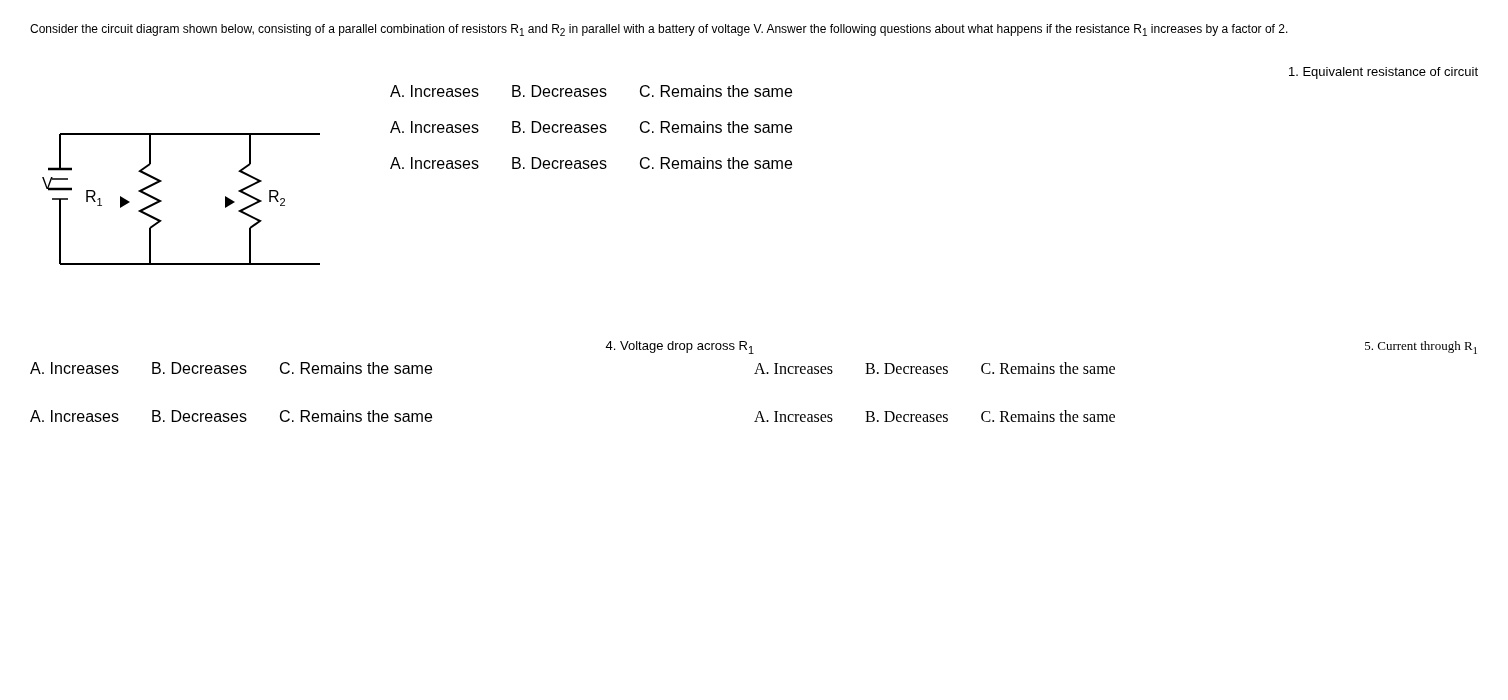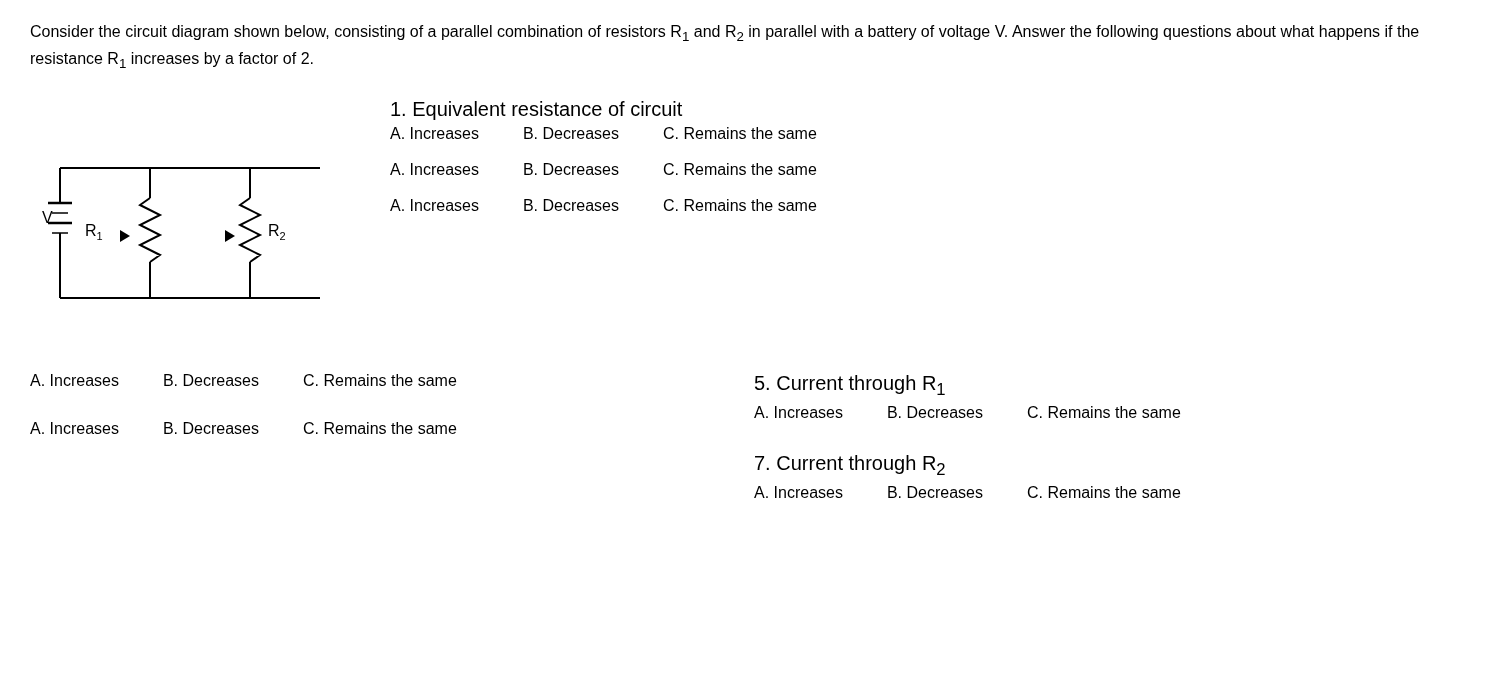--- a/index.html
+++ b/index.html
@@ -6,21 +6,21 @@
     body {
       background: #fff;
       font-family: Arial, sans-serif;
       font-size: 16px;
       color: #000;
       width: 1508px;
       min-height: 700px;
       padding: 20px 30px;
     }
     .intro-text {
-      font-size: 16px;
+      font-size: 12px;
       line-height: 1.5;
       margin-bottom: 24px;
       max-width: 1440px;
     }
     .main-content {
       display: flex;
       gap: 40px;
       align-items: flex-start;
       margin-bottom: 30px;
     }
@@ -28,38 +28,40 @@
       flex: 0 0 320px;
       padding-top: 10px;
     }
     .questions-right {
       flex: 1;
     }
     .question-block {
       margin-bottom: 18px;
     }
     .question-title {
-      font-size: 20px;
+      font-size: 13px;
       margin-bottom: 4px;
+      text-align: right;
     }
     .question-options {
       font-size: 16px;
       display: flex;
-      gap: 44px;
+      gap: 32px;
     }
     .bottom-questions {
       display: flex;
       gap: 0;
       margin-top: 16px;
     }
     .bottom-left {
       flex: 1;
     }
     .bottom-right {
       flex: 1;
+      font-family: Liberation Serif, serif;
     }
     .bottom-question-block {
       margin-bottom: 30px;
     }
     svg text { font-family: Arial, sans-serif; }
   </style>
 </head>
 <body>
 
 <p class="intro-text">
@@ -133,20 +135,24 @@
         <span>B. Decreases</span>
         <span>C. Remains the same</span>
       </div>
     </div>
   </div>
 </div>
 
 <div class="bottom-questions">
   <div class="bottom-left">
     <div class="bottom-question-block">
+      <div class="question-title">
+        <span>4.</span>
+        Voltage drop across R<sub>1</sub>
+      </div>
       <div class="question-options">
         <span>A. Increases</span>
         <span>B. Decreases</span>
         <span>C. Remains the same</span>
       </div>
     </div>
 
     <div class="bottom-question-block">
       <div class="question-options">
         <span>A. Increases</span>
@@ -163,24 +169,20 @@
         Current through R<sub>1</sub>
       </div>
       <div class="question-options">
         <span>A. Increases</span>
         <span>B. Decreases</span>
         <span>C. Remains the same</span>
       </div>
     </div>
 
     <div class="bottom-question-block">
-      <div class="question-title">
-        <span>7.</span>
-        Current through R<sub>2</sub>
-      </div>
       <div class="question-options">
         <span>A. Increases</span>
         <span>B. Decreases</span>
         <span>C. Remains the same</span>
       </div>
     </div>
   </div>
 </div>
 
 </body></html>

